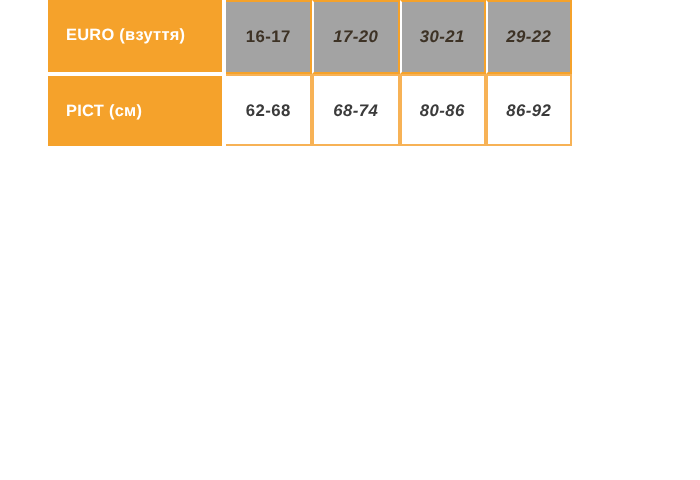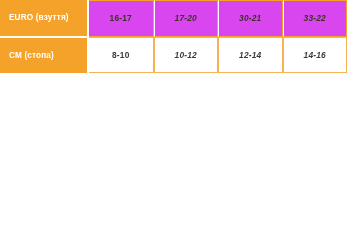--- a/index.html
+++ b/index.html
@@ -7,25 +7,26 @@
     padding: 0;
     background: #ffffff;
   }
   body {
     width: 350px;
     height: 73px;
     overflow: hidden;
     font-family: "Liberation Sans", sans-serif;
   }
   .size-table {
-    width: 347px;
+    width: 286px;
     height: 73px;
     border-collapse: separate;
     border-spacing: 0;
     table-layout: fixed;
+    padding-left: 24px;
   }
   .size-table tr { height: 18.25px; }
 
   
   .lbl {
     width: 78px;
     background: #F5A22B;
     color: #ffffff;
     font-size: 8.2px;
     font-weight: bold;
@@ -51,40 +52,40 @@
     text-align: center;
     vertical-align: middle;
     border: 1px solid #F7B256;
     border-left: 0;
     white-space: nowrap;
   }
   .cell + .cell { border-left: 1px solid #F7B256; font-style: italic; }
 
   
   .head .cell {
-    background: #d946ef;
+    background: #a3a3a3;
     color: #3d3225;
     border-color: #F5A22B;
     border-left-color: #ffffff;
   }
   .head .cell:first-of-type { border-left-color: #ffffff; }
 </style>
 </head>
 <body>
 
 <table class="size-table">
   <tbody>
     <tr class="head">
       <td class="lbl">EURO (взуття)</td>
       <td class="cell">16-17</td>
       <td class="cell">17-20</td>
       <td class="cell">30-21</td>
-      <td class="cell">33-22</td>
+      <td class="cell">29-22</td>
     </tr>
     <tr>
-      <td class="lbl">CM (стопа)</td>
-      <td class="cell">8-10</td>
-      <td class="cell">10-12</td>
-      <td class="cell">12-14</td>
-      <td class="cell">14-16</td>
+      <td class="lbl">РІСТ (см)</td>
+      <td class="cell">62-68</td>
+      <td class="cell">68-74</td>
+      <td class="cell">80-86</td>
+      <td class="cell">86-92</td>
     </tr>
   </tbody>
 </table>
 
 </body></html>

